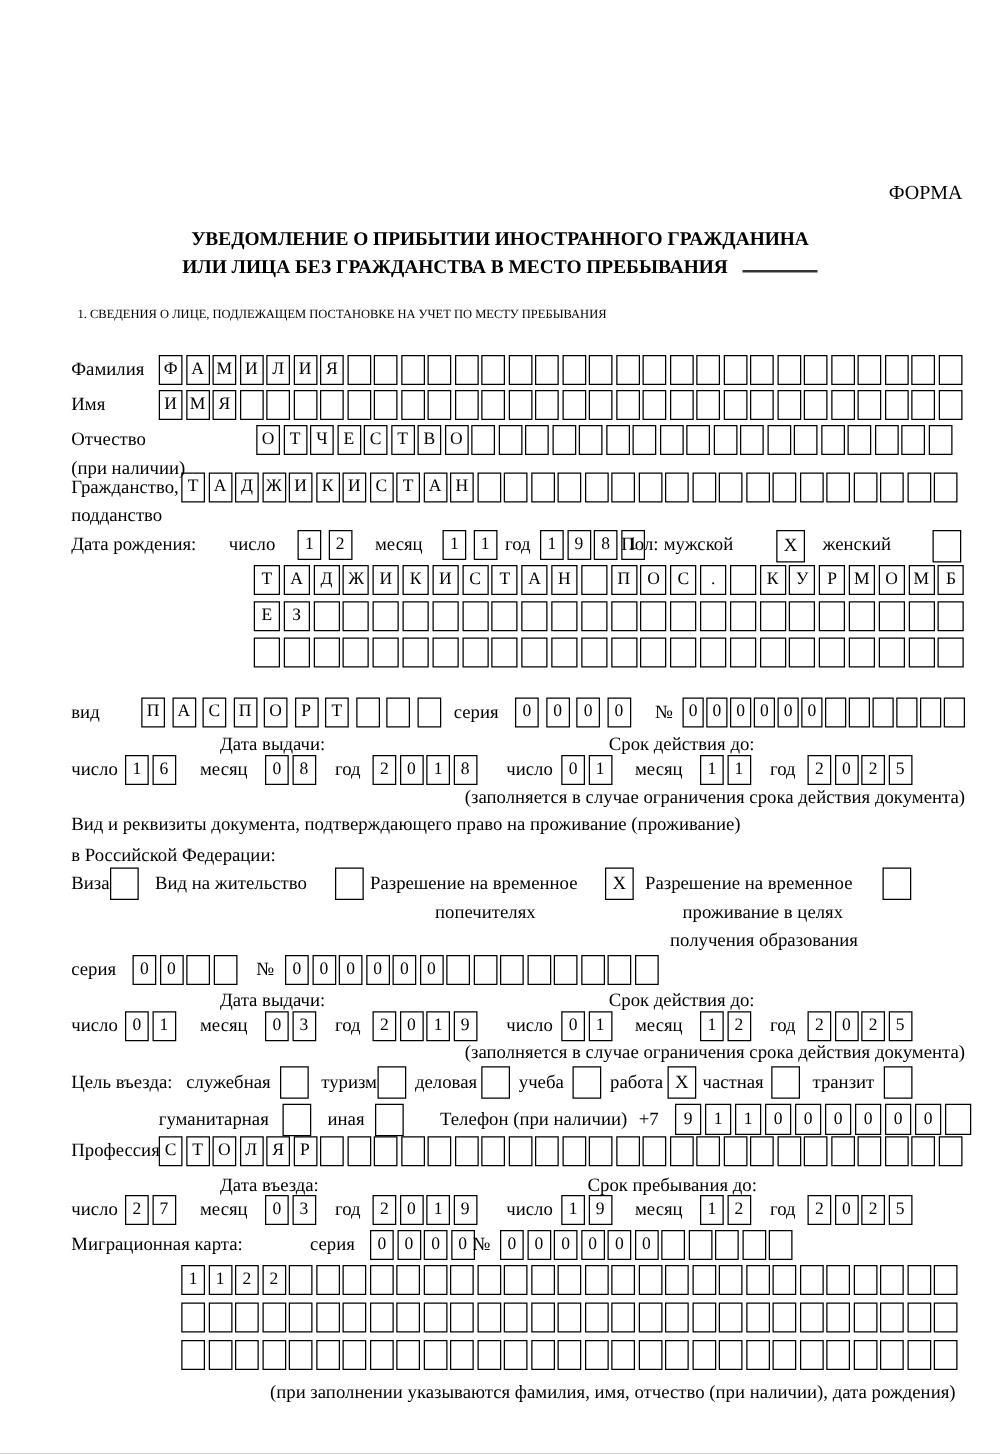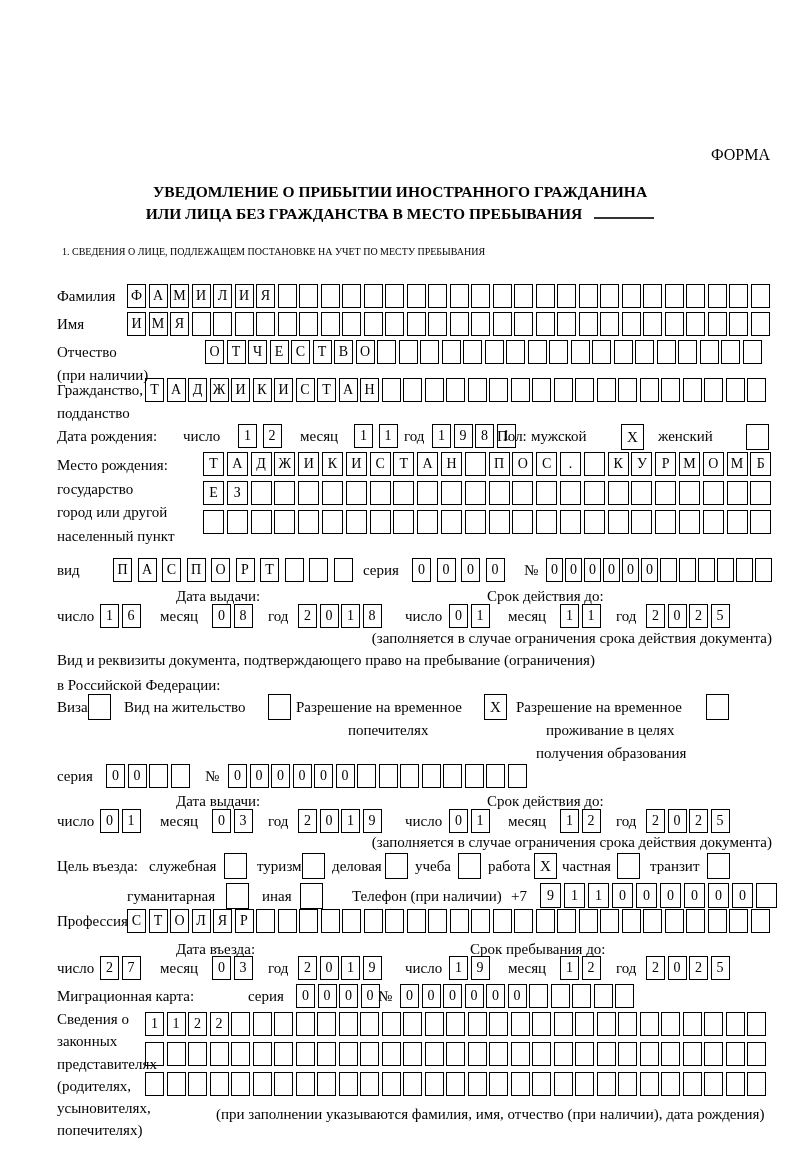--- a/index.html
+++ b/index.html
@@ -191,26 +191,20 @@
       <span class="cell">9</span>
       <span class="cell">8</span>
       <span class="cell">1</span>
     </div>
   <span class="abs lbl" style="top:428px;left:497px">Пол:</span>
   <span class="abs lbl" style="top:428px;left:531px">мужской</span>
   <div class="cb" style="top:424px;left:621px">X</div>
   <span class="abs lbl" style="top:428px;left:658px">женский</span>
   <div class="cb" style="top:424px;left:746px"></div>
 
-  <div class="abs lbl" style="top:454px;left:57px;line-height:23.5px">
-    <div>Место рождения:</div>
-    <div>государство</div>
-    <div>город или другой</div>
-    <div>населенный пункт</div>
-  </div>
   <div class="abs cells w" style="top:452px;left:203px">
       <span class="cell">Т</span>
       <span class="cell">А</span>
       <span class="cell">Д</span>
       <span class="cell">Ж</span>
       <span class="cell">И</span>
       <span class="cell">К</span>
       <span class="cell">И</span>
       <span class="cell">С</span>
       <span class="cell">Т</span>
@@ -352,21 +346,21 @@
     </div>
   <span class="abs lbl" style="top:608px;left:616px">год</span>
   <div class="abs cells" style="top:604px;left:646px">
       <span class="cell">2</span>
       <span class="cell">0</span>
       <span class="cell">2</span>
       <span class="cell">5</span>
     </div>
   <div class="abs sm" style="top:630px;left:300px;width:472px;text-align:right">(заполняется в случае ограничения срока действия документа)</div>
 
-  <div class="abs lbl" style="top:652px;left:57px">Вид и реквизиты документа, подтверждающего право на пребывание (ограничения)</div>
+  <div class="abs lbl" style="top:652px;left:57px">Вид и реквизиты документа, подтверждающего право на проживание (проживание)</div>
   <div class="abs lbl" style="top:677px;left:57px">в Российской Федерации:</div>
 
   <span class="abs lbl" style="top:699px;left:57px">Виза</span>
   <div class="cb" style="top:694px;left:88px"></div>
   <span class="abs lbl" style="top:699px;left:124px">Вид на жительство</span>
   <div class="cb" style="top:694px;left:268px"></div>
   <span class="abs lbl" style="top:699px;left:296px">Разрешение на временное</span>
   <span class="abs lbl" style="top:722px;left:348px">попечителях</span>
   <div class="cb" style="top:694px;left:484px">X</div>
   <span class="abs lbl" style="top:699px;left:516px">Разрешение на временное</span>
@@ -561,28 +555,20 @@
       <span class="cell">0</span>
       <span class="cell">0</span>
       <span class="cell">0</span>
       <span class="cell"></span>
       <span class="cell"></span>
       <span class="cell"></span>
       <span class="cell"></span>
       <span class="cell"></span>
     </div>
 
-  <div class="abs lbl" style="top:1008px;left:57px;line-height:22.3px">
-    <div>Сведения о</div>
-    <div>законных</div>
-    <div>представителях</div>
-    <div>(родителях,</div>
-    <div>усыновителях,</div>
-    <div>попечителях)</div>
-  </div>
   <div class="abs cells" style="top:1012px;left:145px">
       <span class="cell">1</span>
       <span class="cell">1</span>
       <span class="cell">2</span>
       <span class="cell">2</span>
       <span class="cell"></span>
       <span class="cell"></span>
       <span class="cell"></span>
       <span class="cell"></span>
       <span class="cell"></span>

